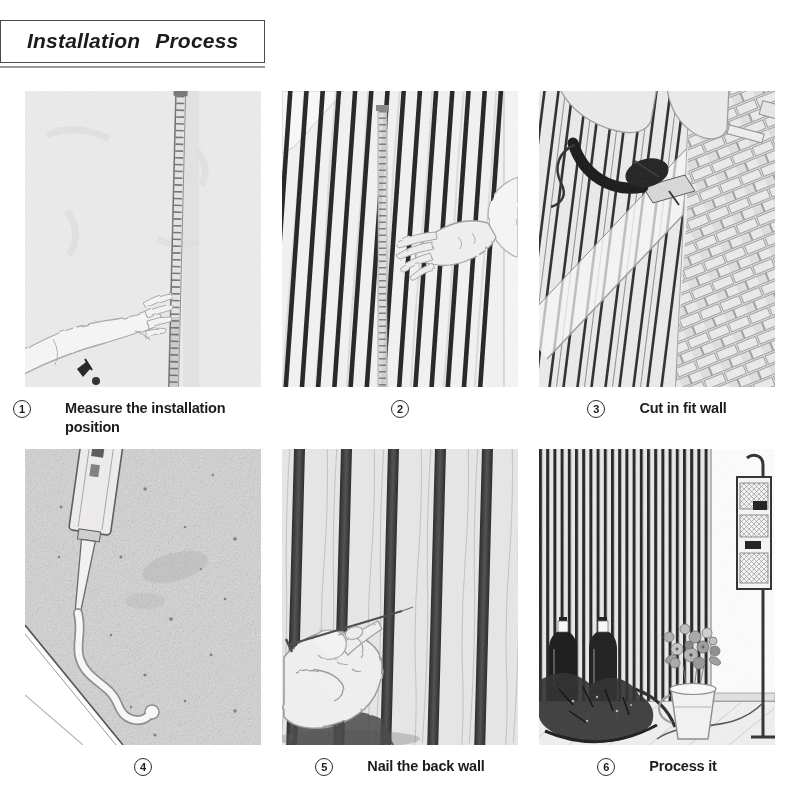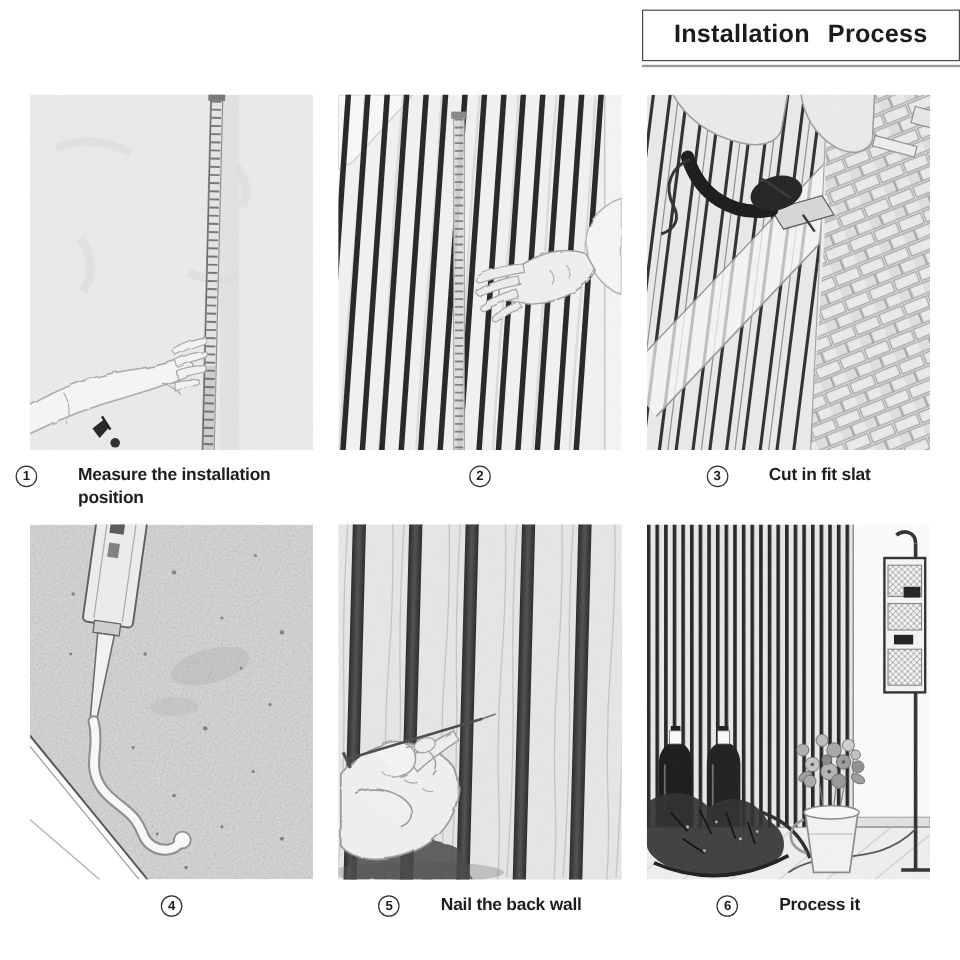--- a/index.html
+++ b/index.html
@@ -1,21 +1,21 @@
 <!DOCTYPE html>
 <html><head>
 <meta charset="utf-8">
 <style>
   html,body{margin:0;padding:0;}
   body{
     width:800px;height:800px;background:#ffffff;overflow:hidden;
     font-family:"Liberation Sans","DejaVu Sans",sans-serif;
     -webkit-font-smoothing:antialiased;
   }
-  .title-wrap{ text-align:right; padding-top:8px; }
+  .title-wrap{ text-align:left; padding-top:20px;font-style:italic; }
   .title-box{
     display:inline-block; position:relative;
     border:1.5px solid #4a4a4a; background:#fff;
     padding:8px 26px 9px 26px;
     font-size:21px; font-weight:700; color:#1c1c1c;
     word-spacing:9px; letter-spacing:0.2px;
   }
   .title-box::after{
     content:""; position:absolute; left:-1px; right:-1px; bottom:-6px;
     height:2px; background:#9a9a9a;
@@ -228,21 +228,21 @@
         <path d="M36 54 C 20 60, 14 76, 22 92 C 28 103, 24 112, 12 116" stroke="#2c2c2c" stroke-width="2.5" fill="none"></path>
       </g>
       <g transform="rotate(15 205 45)">
         <rect x="188" y="38" width="36" height="9" fill="#f0f0f0" stroke="#8d8d8d" stroke-width="1"></rect>
         <rect x="214" y="6" width="20" height="14" fill="#e8e8e8" stroke="#8d8d8d" stroke-width="1"></rect>
       </g>
       <rect width="236" height="296" filter="url(#s3n)" opacity="0.14"></rect>
     </svg>
     <div class="caption">
       <span class="step-num">3</span>
-      <span class="cap-text">Cut in fit slat</span>
+      <span class="cap-text">Cut in fit wall</span>
     </div>
   </div>
 
   <div class="cell">
     <svg class="illus" viewBox="0 0 236 296">
       <defs>
         <filter id="s4n">
             <feTurbulence type="fractalNoise" baseFrequency="0.55" numOctaves="3" stitchTiles="stitch"></feTurbulence>
             <feColorMatrix type="saturate" values="0"></feColorMatrix>
           </filter>

